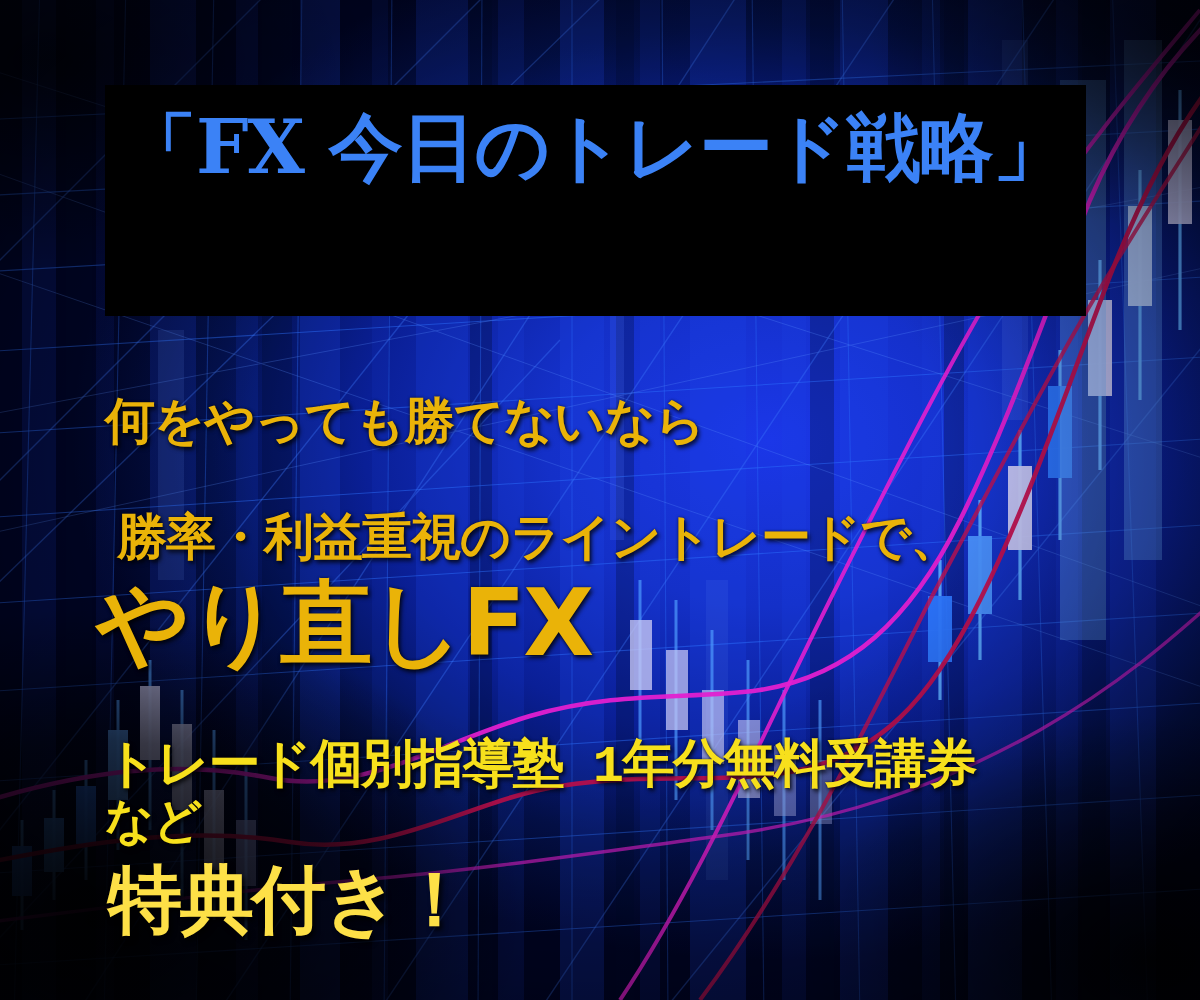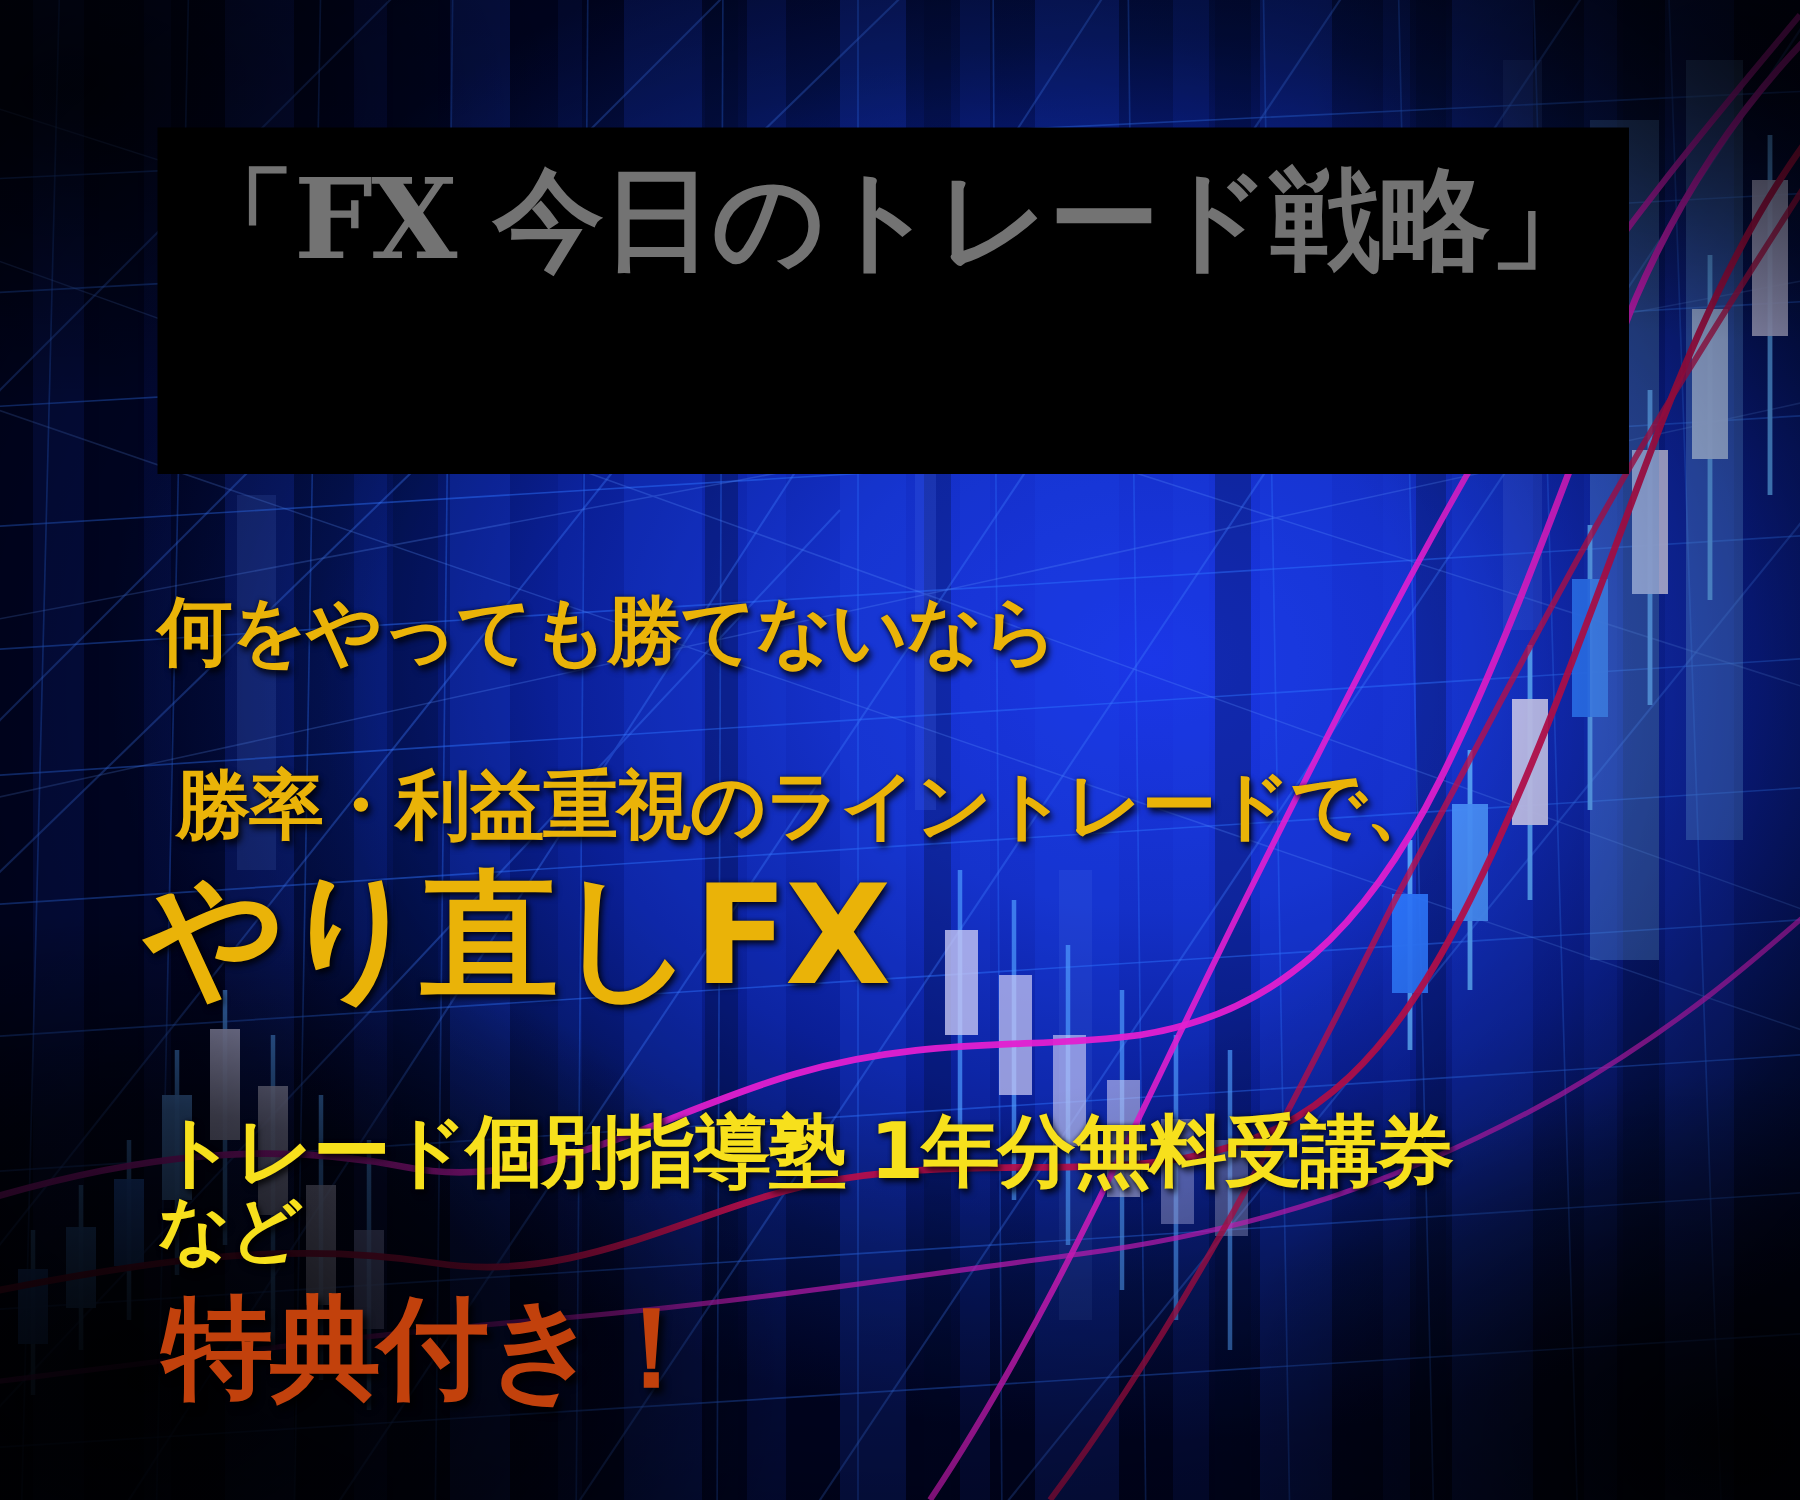--- a/index.html
+++ b/index.html
@@ -36,45 +36,45 @@
 
   
   #title-box{
     position:absolute;left:105px;top:85px;width:981px;height:231px;
     background:#000000;
   }
   #title-inner{
     position:absolute;left:18px;top:8px;right:6px;
   }
   .title-line{
-    color:#737373;
+    color:#3b82f6;
     font-family:"DejaVu Serif","Liberation Serif",serif;
     font-weight:bold;
     letter-spacing:-1px;
     white-space:nowrap;
   }
   #title-line-1{font-size:74px;line-height:108px;}
   #title-line-2{font-size:74px;line-height:98px;}
 
   .body-line{
     position:absolute;
     white-space:nowrap;
     font-weight:bold;
     line-height:1;
     letter-spacing:-1px;
     text-shadow:2px 3px 4px rgba(0,0,0,.75), 0 0 3px rgba(0,0,0,.6);
   }
   .white{color:#eab308;}
   .yellow{color:#F7E01C;}
-  .red{color:#c2410c;}
+  .red{color:#fde047;}
 
   #line-nani   {left:105px;top:396px;font-size:50px;}
   #line-shoritsu{left:105px;top:512px;font-size:50px;margin-left:12px;}
   #line-yarinaoshi{left:96px;top:578px;font-size:92px;letter-spacing:-2px;}
-  #line-juku   {left:105px;top:742px;font-size:52px;letter-spacing:-1.5px;}
+  #line-juku   {left:105px;top:742px;font-size:52px;letter-spacing:-1.5px;font-family:Liberation Mono, monospace;}
   #line-nado   {left:105px;top:796px;font-size:48px;}
   #line-tokuten{left:108px;top:862px;font-size:74px;letter-spacing:-2px;
                 text-shadow:3px 4px 5px rgba(0,0,0,.8);}
 </style>
 </head>
 <body>
 
 <div id="stage">
 
   <div class="bg-layer" id="bg-base"></div>

